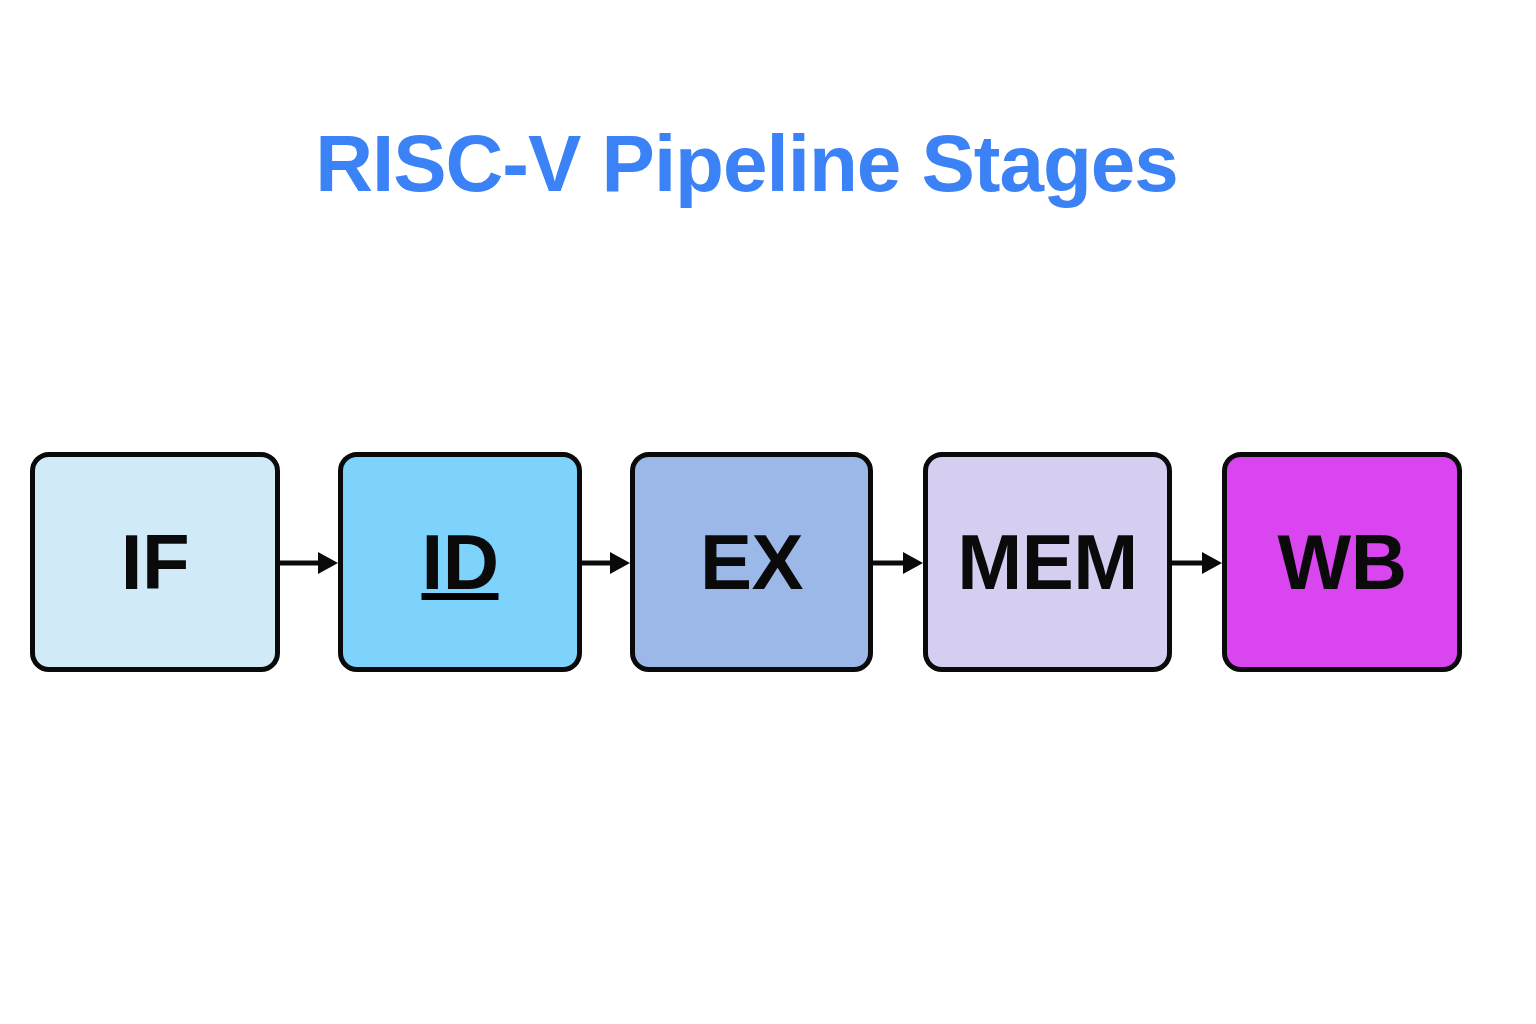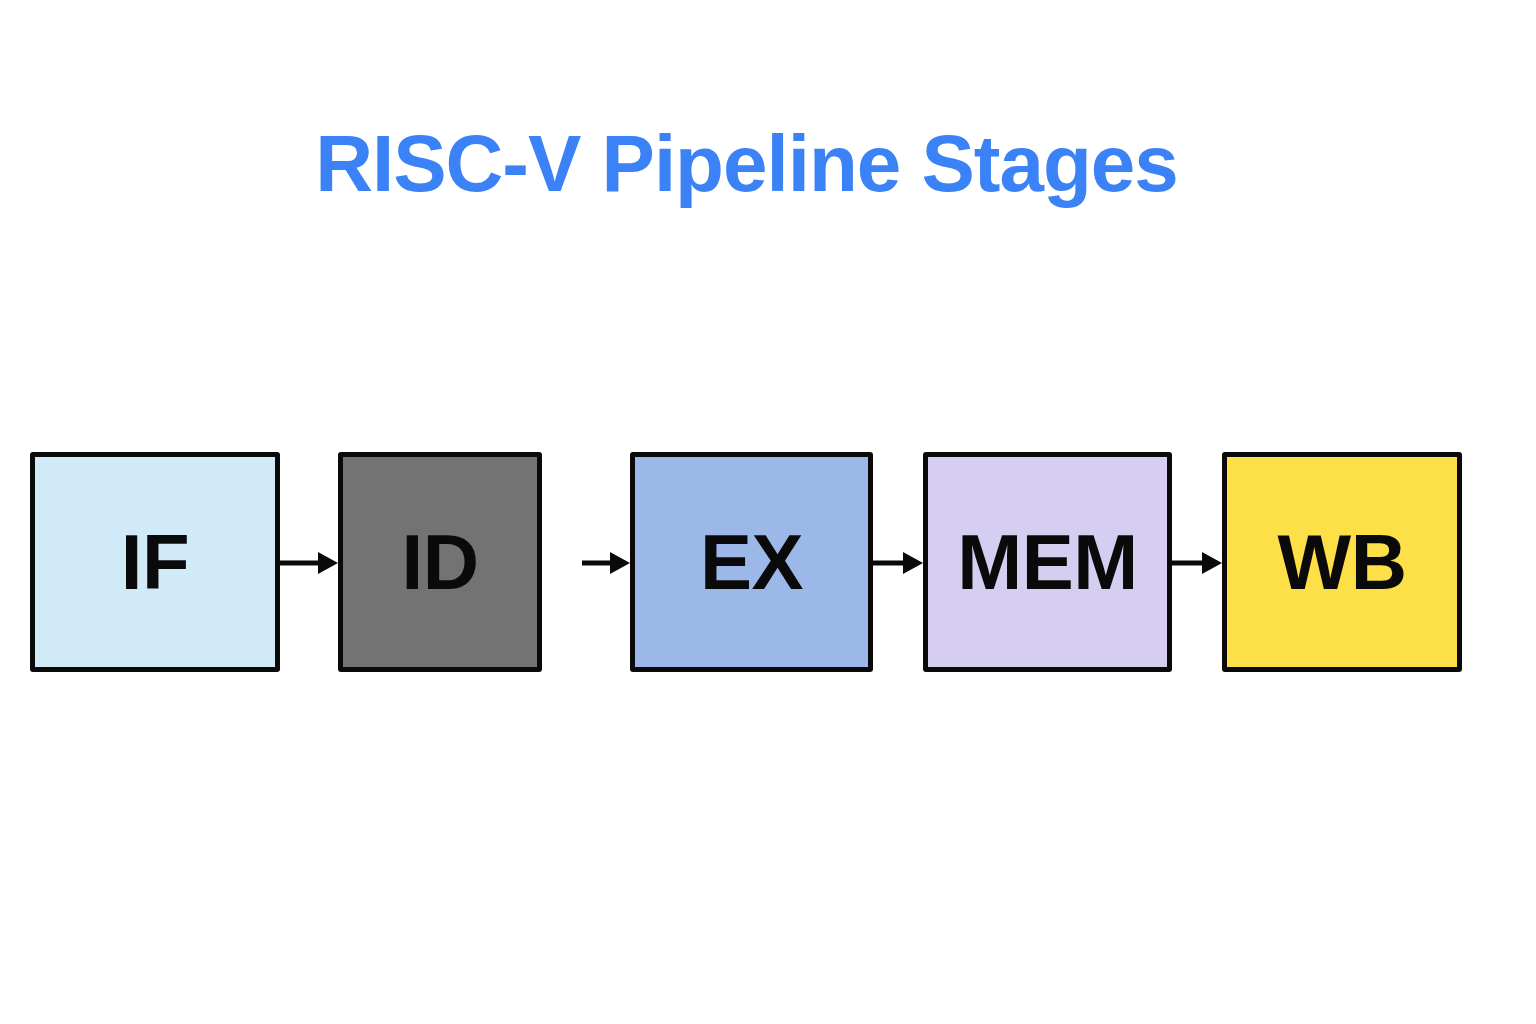--- a/index.html
+++ b/index.html
@@ -39,21 +39,21 @@
     top: 452px;
     width: 1536px;
     height: 222px;
   }
   .stage-box {
     position: absolute;
     top: 0;
     height: 220px;
     box-sizing: border-box;
     border: 5px solid #0a0a0a;
-    border-radius: 3px;
+    border-radius: 19px;
     display: flex;
     align-items: center;
     justify-content: center;
   }
   .stage-label {
     font-family: "Liberation Sans", sans-serif;
     font-weight: 700;
     font-size: 78px;
     color: #0a0a0a;
     line-height: 1;
@@ -73,30 +73,30 @@
 
 <div class="canvas">
 
   <div class="page-title">RISC-V Pipeline Stages</div>
 
   <div class="pipeline-row">
 
   <div class="stage-box" style="left: 30px; width: 250px; background: rgb(208, 234, 248); border-color: rgb(10, 10, 10);">
         <span class="stage-label">IF</span>
       </div>
-      <div class="stage-box" style="left: 338px; width: 204px; background: #737373; border-color: rgb(10, 10, 10);">
+      <div class="stage-box" style="left: 338px; width: 244px; background: #7dd3fc; border-color: rgb(10, 10, 10); text-decoration: underline;">
         <span class="stage-label">ID</span>
       </div>
       <div class="stage-box" style="left: 923px; width: 249px; background: rgb(213, 206, 240); border-color: rgb(10, 10, 10);">
         <span class="stage-label">MEM</span>
       </div>
       <div class="stage-box" style="left: 630px; width: 243px; background: rgb(156, 184, 232); border-color: rgb(10, 10, 10);">
         <span class="stage-label">EX</span>
       </div>
-      <div class="stage-box" style="left: 1222px; width: 240px; background: #fde047; border-color: rgb(10, 10, 10);">
+      <div class="stage-box" style="left: 1222px; width: 240px; background: #d946ef; border-color: rgb(10, 10, 10);">
         <span class="stage-label">WB</span>
       </div>
       <div class="arrow" style="left: 280px; width: 58px;">
         <svg width="58" height="26" viewBox="0 0 58 26">
           <rect x="0" y="10.5" width="40" height="5" fill="#0a0a0a"></rect>
           <polygon points="38,2 58,13 38,24" fill="#0a0a0a"></polygon>
         </svg>
       </div>
       <div class="arrow" style="left: 582px; width: 48px;">
         <svg width="48" height="26" viewBox="0 0 48 26">

